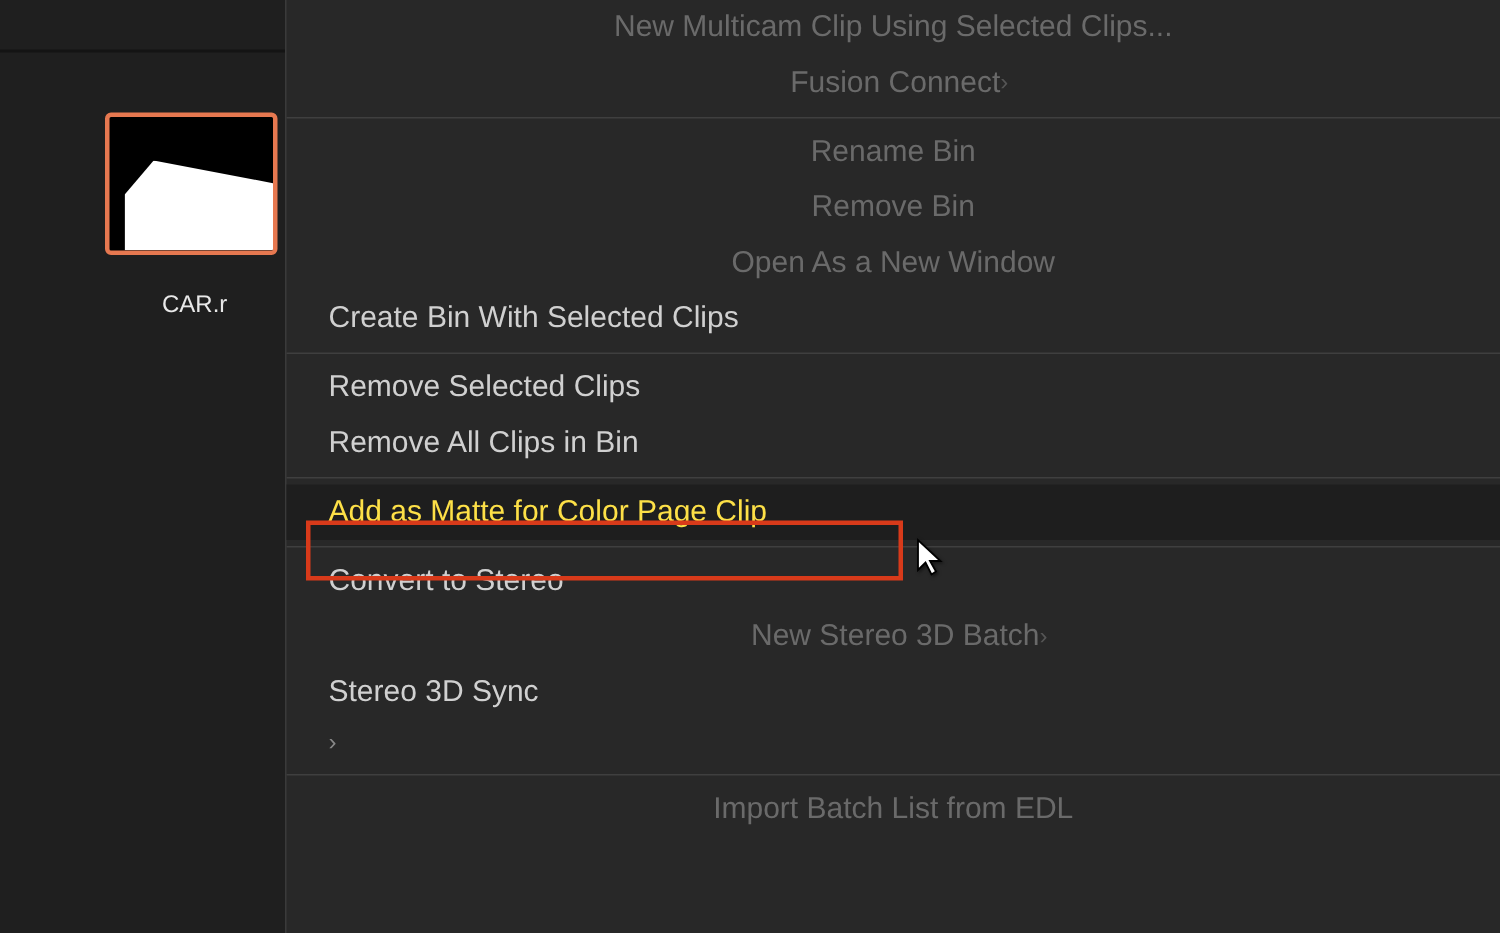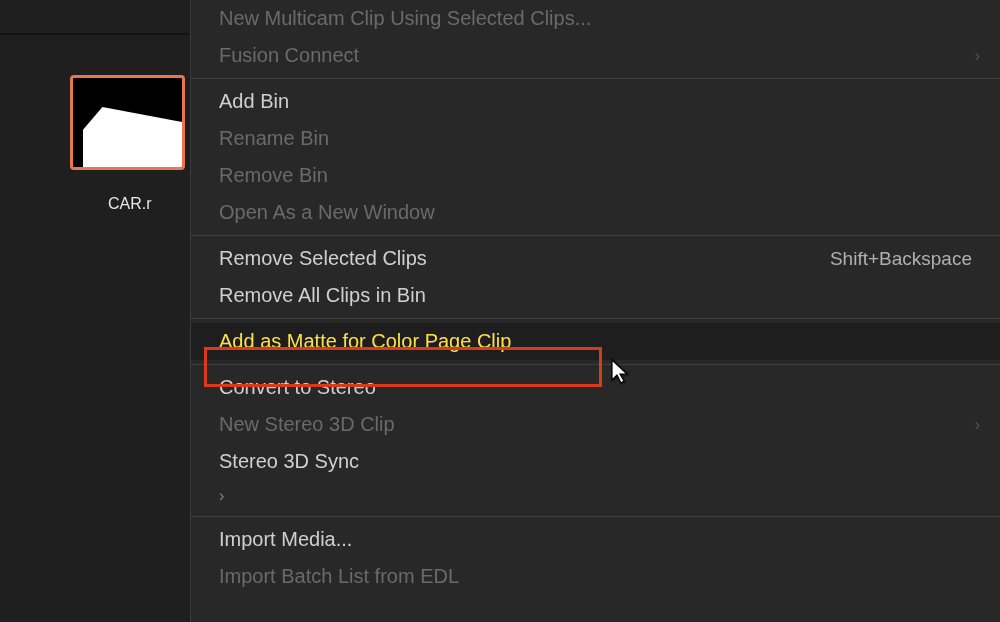--- a/index.html
+++ b/index.html
@@ -82,20 +82,21 @@
       justify-content: space-between;
       padding: 7px 28px 7px 28px;
       font-size: 20px;
       color: #d0d0d0;
       cursor: default;
       position: relative;
     }
     
     .menu-item.disabled {
       color: #6a6a6a;
+      justify-content: center;
     }
     
     .menu-item.hovered {
       background: #1e1e1e;
       color: #fde047;
     }
     
     .menu-item.highlighted-box {
       position: absolute;
       top: 347px;
@@ -157,70 +158,66 @@
   <div class="menu-item disabled">
     <span>New Multicam Clip Using Selected Clips...</span>
   </div>
   <div class="menu-item disabled">
     <span>Fusion Connect</span>
     <span class="submenu-arrow">›</span>
   </div>
 
   <div class="menu-divider"></div>
 
-  <div class="menu-item">
-    <span>Add Bin</span>
-  </div>
   <div class="menu-item disabled">
     <span>Rename Bin</span>
   </div>
   <div class="menu-item disabled">
     <span>Remove Bin</span>
   </div>
   <div class="menu-item disabled">
     <span>Open As a New Window</span>
   </div>
+  <div class="menu-item">
+    <span>Create Bin With Selected Clips</span>
+  </div>
 
   <div class="menu-divider"></div>
 
   <div class="menu-item">
     <span>Remove Selected Clips</span>
-    <span class="shortcut">Shift+Backspace</span>
   </div>
   <div class="menu-item">
     <span>Remove All Clips in Bin</span>
   </div>
 
   <div class="menu-divider"></div>
 
   <div class="menu-item hovered">
     <span>Add as Matte for Color Page Clip</span>
   </div>
 
   <div class="menu-divider"></div>
 
   <div class="menu-item">
     <span>Convert to Stereo</span>
   </div>
   <div class="menu-item disabled">
-    <span>New Stereo 3D Clip</span>
+    <span>New Stereo 3D Batch</span>
     <span class="submenu-arrow">›</span>
   </div>
   <div class="menu-item">
     <span>Stereo 3D Sync</span>
   </div>
   <div class="menu-item">
     <span class="submenu-arrow">›</span>
   </div>
 
   <div class="menu-divider"></div>
 
-  <div class="menu-item">
-    <span>Import Media...</span>
-  </div>
   <div class="menu-item disabled">
     <span>Import Batch List from EDL</span>
   </div>
 
 </div>
 
 <div class="menu-item highlighted-box"></div>
 
 <div class="cursor">
   <svg width="22" height="28" viewBox="0 0 22 28">

